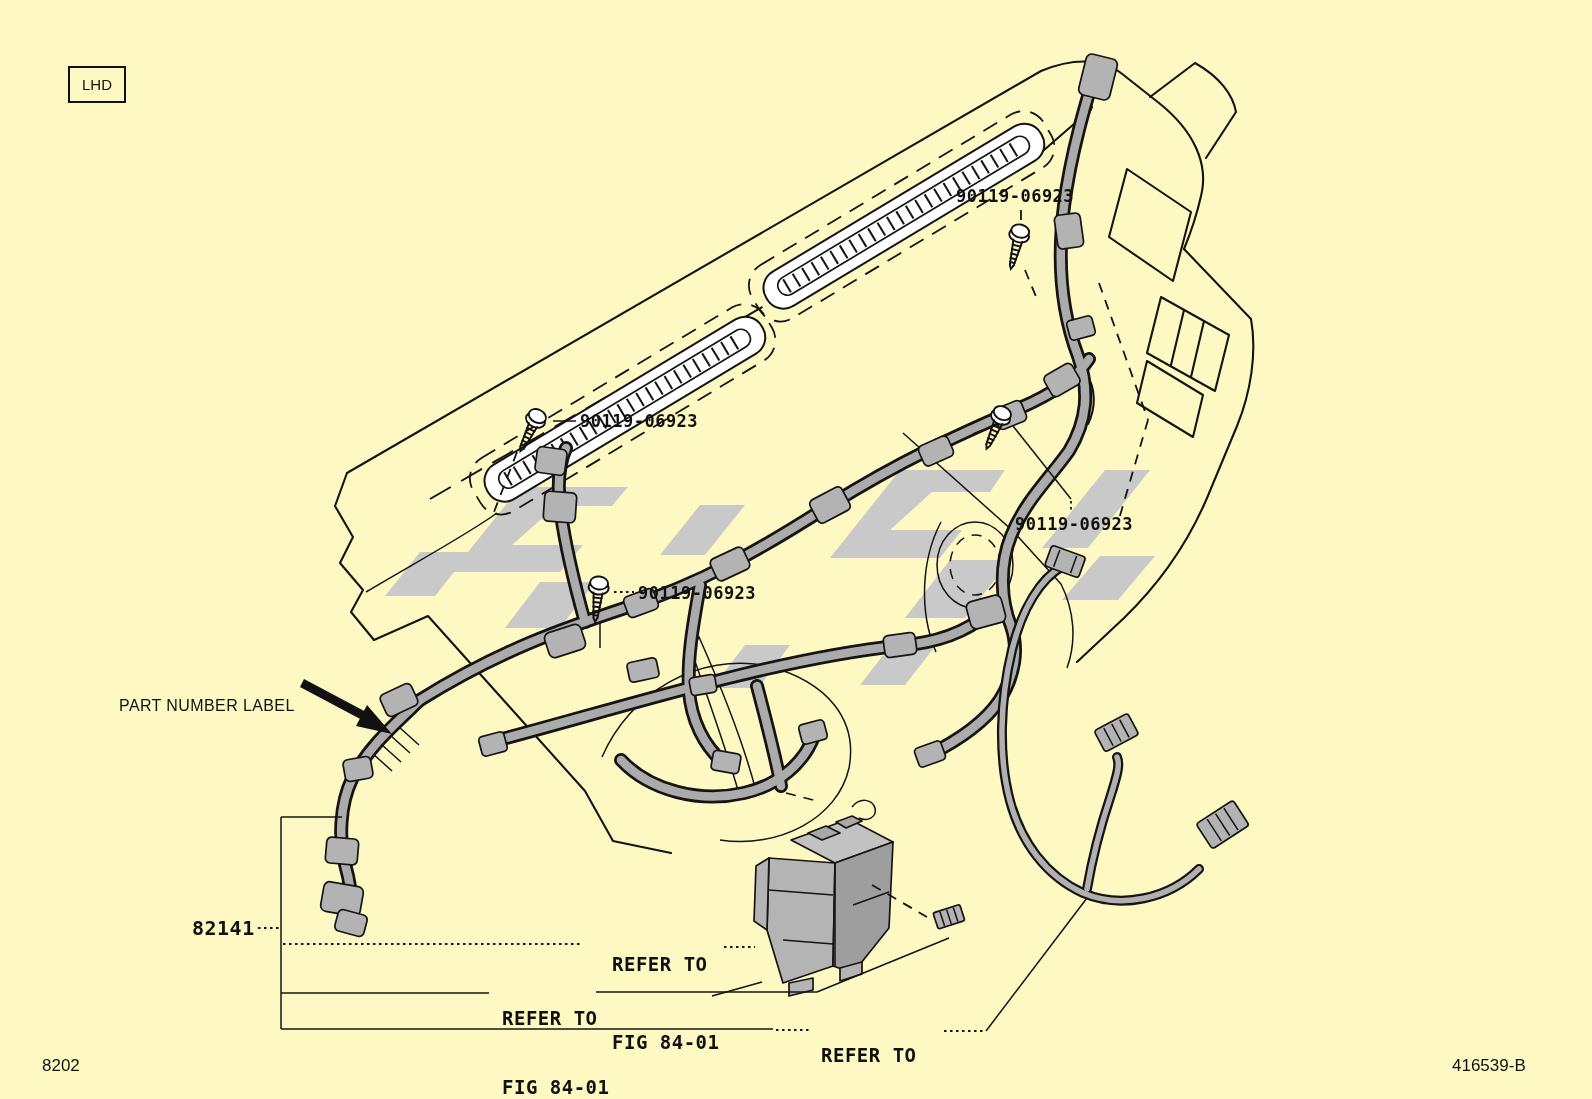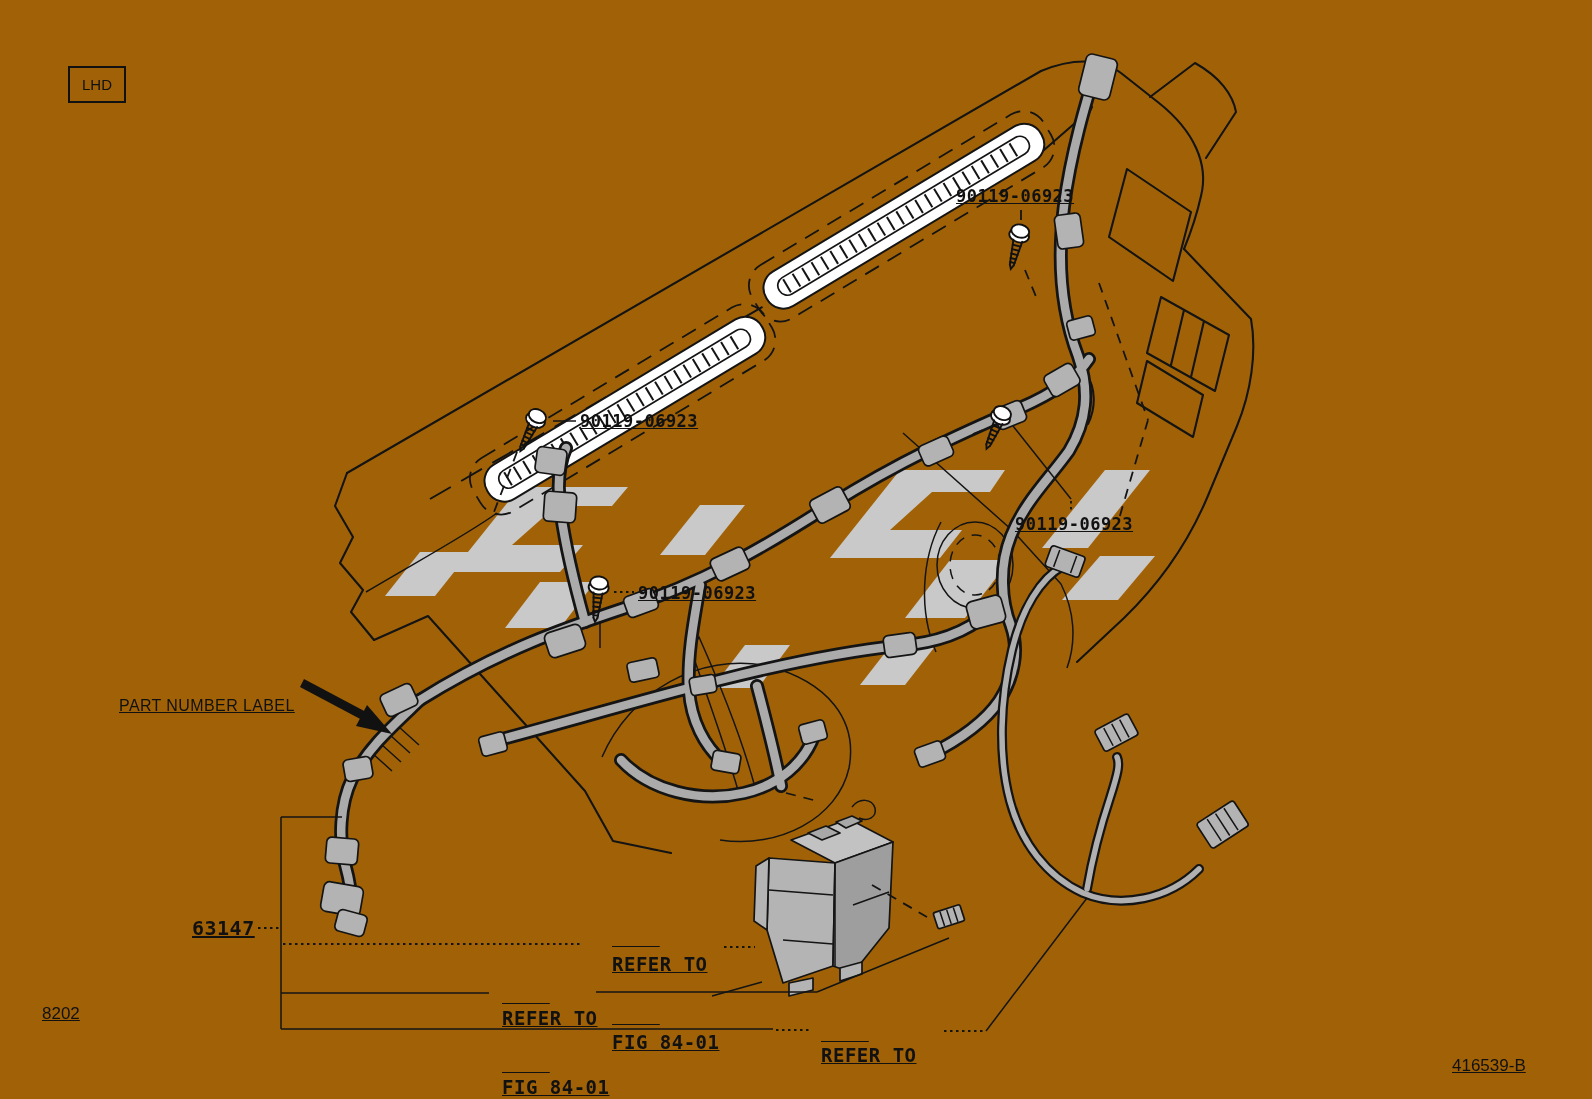--- a/index.html
+++ b/index.html
@@ -1,19 +1,19 @@
 <!DOCTYPE html>
 <html><head>
 <meta charset="utf-8">
 <style>
   html,body{margin:0;padding:0;background:#e8e8e8;}
-  #stage{position:relative;width:1592px;height:1099px;background:#a16207;overflow:hidden;
+  #stage{position:relative;width:1592px;height:1099px;background:#fef9c3;overflow:hidden;
          font-family:"Liberation Sans","DejaVu Sans",sans-serif;color:#111;}
   #lineart{position:absolute;left:0;top:0;}
-  .txt{position:absolute;white-space:pre;text-decoration:underline;}
+  .txt{position:absolute;white-space:pre;}
   .pn{font-family:"DejaVu Sans Mono","Liberation Mono",monospace;font-weight:700;
       font-size:17px;letter-spacing:0.5px;color:#111;}
   .pn-big{font-family:"DejaVu Sans Mono","Liberation Mono",monospace;font-weight:700;
       font-size:20px;letter-spacing:0.5px;color:#111;}
   .refer{font-family:"DejaVu Sans Mono","Liberation Mono",monospace;font-weight:700;
       font-size:19px;letter-spacing:0.5px;color:#111;}
   .sans{font-size:16px;letter-spacing:0.4px;color:#111;}
   .foot{font-size:17px;color:#111;}
   #lhd{position:absolute;left:68px;top:66px;width:54px;height:33px;border:2.5px solid #111;
        display:flex;align-items:center;justify-content:center;font-size:15px;color:#111;}
@@ -296,34 +296,34 @@
 
   <div id="lhd">LHD</div>
 
   <div class="txt pn" style="left:956px;top:186px;">90119-06923</div>
   <div class="txt pn" style="left:580px;top:411px;">90119-06923</div>
   <div class="txt pn" style="left:1015px;top:514px;">90119-06923</div>
   <div class="txt pn" style="left:638px;top:583px;">90119-06923</div>
 
   <div class="txt sans" style="left:119px;top:677px;margin-top:20px;">PART NUMBER LABEL</div>
 
-  <div class="txt pn-big" style="left:192px;top:916px;">63147</div>
+  <div class="txt pn-big" style="left:192px;top:916px;">82141</div>
 
   <div class="txt refer" style="left:612px;top:899px;line-height:26px;">
     <div>REFER TO</div>
     <div>FIG 84-01</div>
     
   </div>
 
   <div class="txt refer" style="left:502px;top:961px;line-height:23px;">
     <div>REFER TO</div>
     <div>FIG 84-01</div>
   </div>
 
   <div class="txt refer" style="left:821px;top:1000px;line-height:22px;">
     <div>REFER TO</div>
     
     
   </div>
 
-  <div class="txt foot" style="left:42px;top:1004px;text-align:right;">8202</div>
+  <div class="txt foot" style="left:42px;top:1056px;text-align:right;">8202</div>
   <div class="txt foot" style="left:1452px;top:1056px;">416539-B</div>
 </div>
 
 </body></html>

